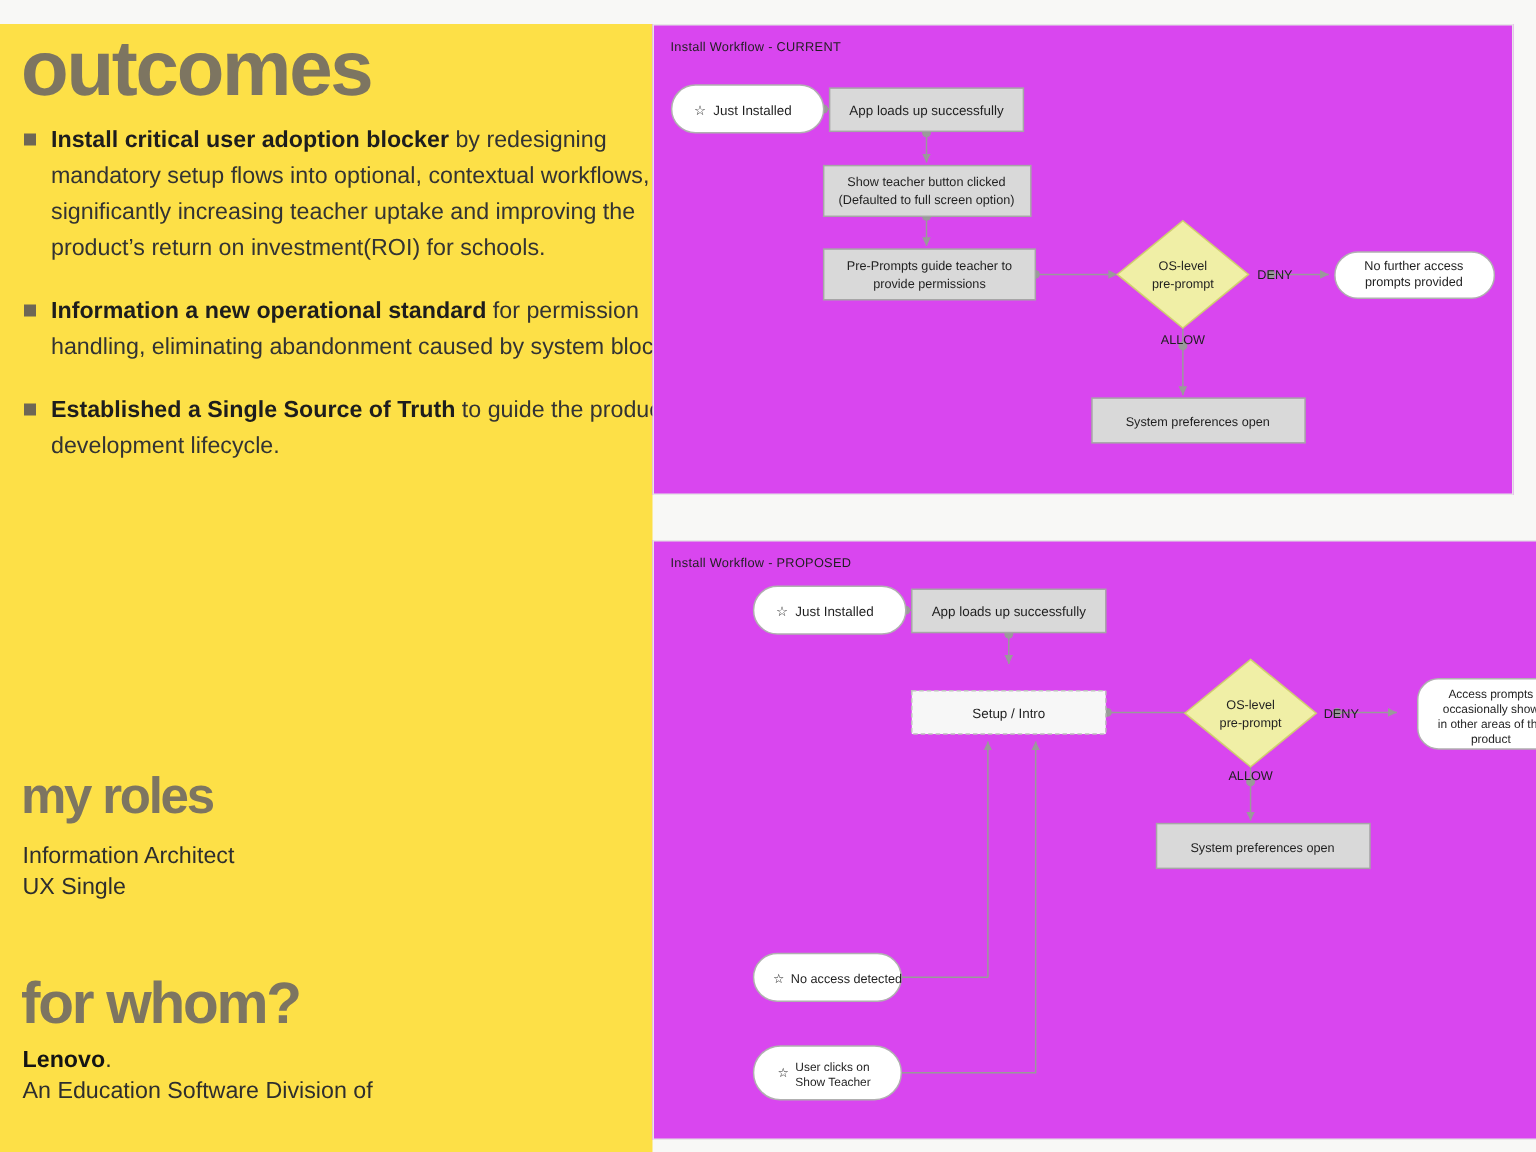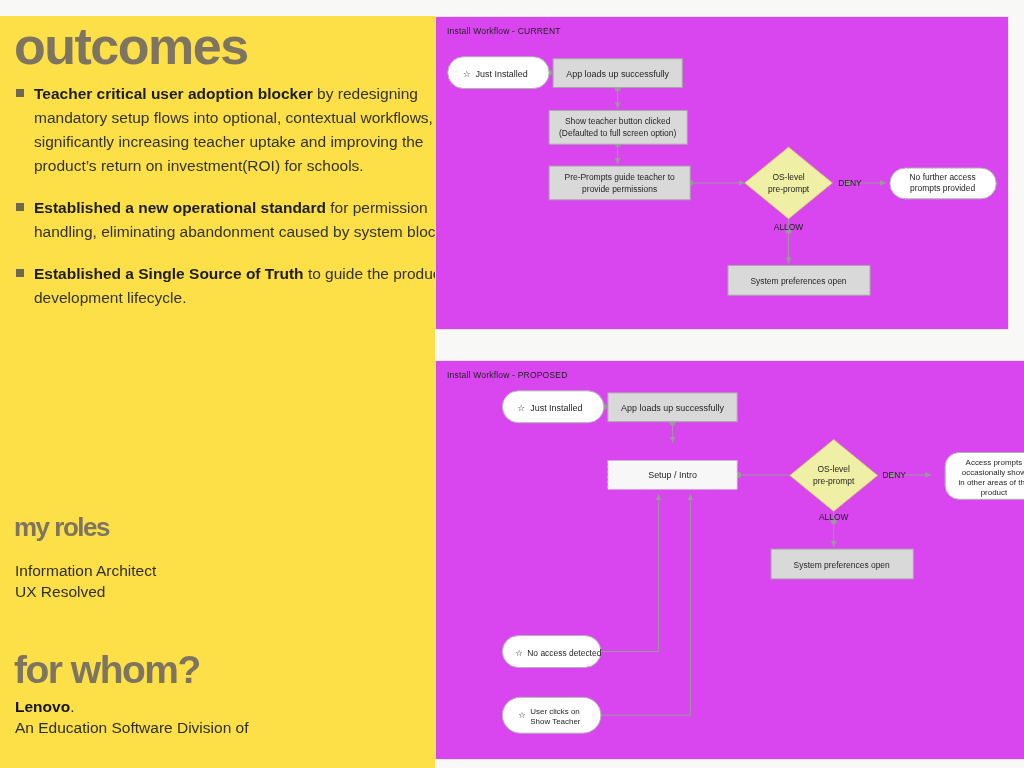--- a/index.html
+++ b/index.html
@@ -66,21 +66,21 @@
   }
   #bullets li .b {
     font-weight: 700;
     color: #1d1d1d;
   }
   #bullets li .n {
     font-weight: 400;
     color: #333;
   }
 
-  #roles-title { position: absolute; left: 14px; top: 498px; font-size: 26px; }
+  #roles-title { position: absolute; left: 14px; top: 498px; font-size: 34px; }
   #roles-lines {
     position: absolute; left: 15px; top: 545px;
     font-size: 15.5px; color: #2e2e2e; line-height: 1.33;
   }
   #forwhom-title { position: absolute; left: 14px; top: 634px; font-size: 39px; }
   #forwhom-lines {
     position: absolute; left: 15px; top: 681px;
     font-size: 15.5px; color: #2e2e2e; line-height: 1.33;
   }
   #forwhom-lines .b { font-weight: 700; color: #141414; }
@@ -115,36 +115,36 @@
 
 <div id="page">
 
   <div id="left-col">
 
     <h1 id="outcomes-title" class="big-heading">outcomes</h1>
 
     <ul id="bullets">
       <li>
         <span class="sq"></span>
-        <span class="b">Teacher critical user adoption blocker</span><span class="n"> by redesigning mandatory setup flows into optional, contextual workflows, significantly increasing teacher uptake and improving the product’s return on investment(ROI) for schools.</span>
+        <span class="b">Install critical user adoption blocker</span><span class="n"> by redesigning mandatory setup flows into optional, contextual workflows, significantly increasing teacher uptake and improving the product’s return on investment(ROI) for schools.</span>
       </li>
       <li>
         <span class="sq"></span>
-        <span class="b">Established a new operational standard</span><span class="n"> for permission handling, eliminating abandonment caused by system blocks.</span>
+        <span class="b">Information a new operational standard</span><span class="n"> for permission handling, eliminating abandonment caused by system blocks.</span>
       </li>
       <li>
         <span class="sq"></span>
         <span class="b">Established a Single Source of Truth</span><span class="n"> to guide the product development lifecycle.</span>
       </li>
     </ul>
 
     <h2 id="roles-title" class="big-heading">my roles</h2>
     <div id="roles-lines">
       <div>Information Architect</div>
-      <div>UX Resolved</div>
+      <div>UX Single</div>
     </div>
 
     <h2 id="forwhom-title" class="big-heading">for whom?</h2>
     <div id="forwhom-lines">
       <div><span class="b">Lenovo</span><span>.</span></div>
       <div>An Education Software Division of</div>
     </div>
   </div>
 
   <div class="panel" id="panel-current">

